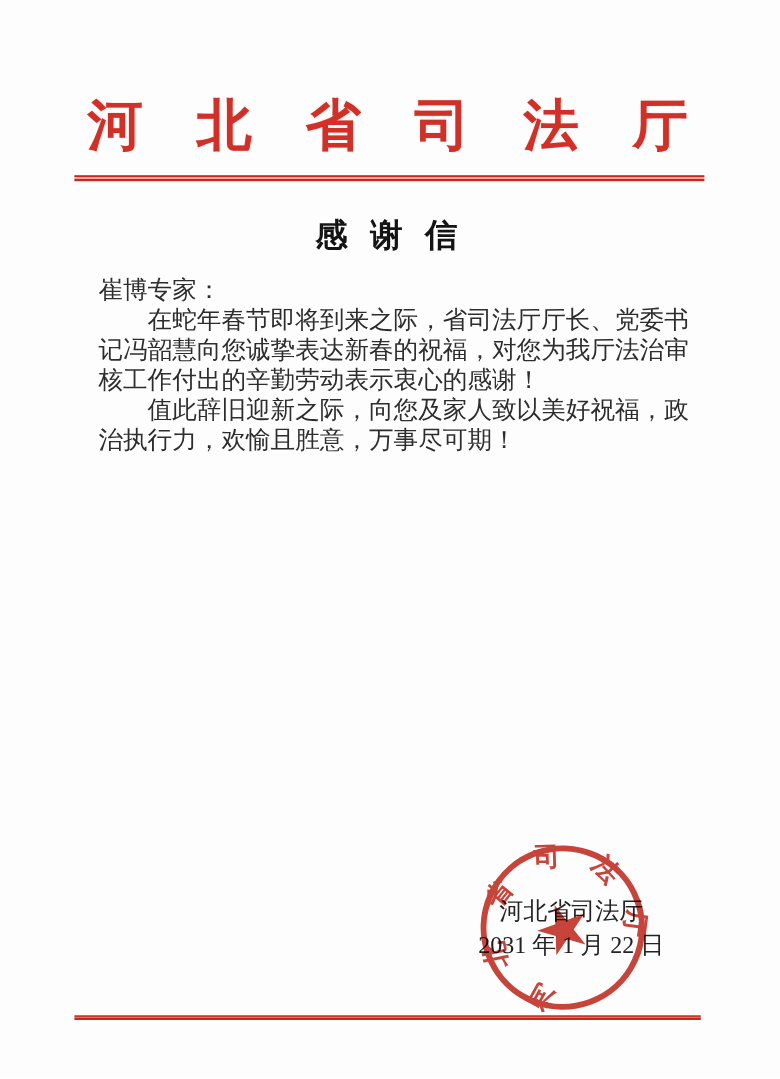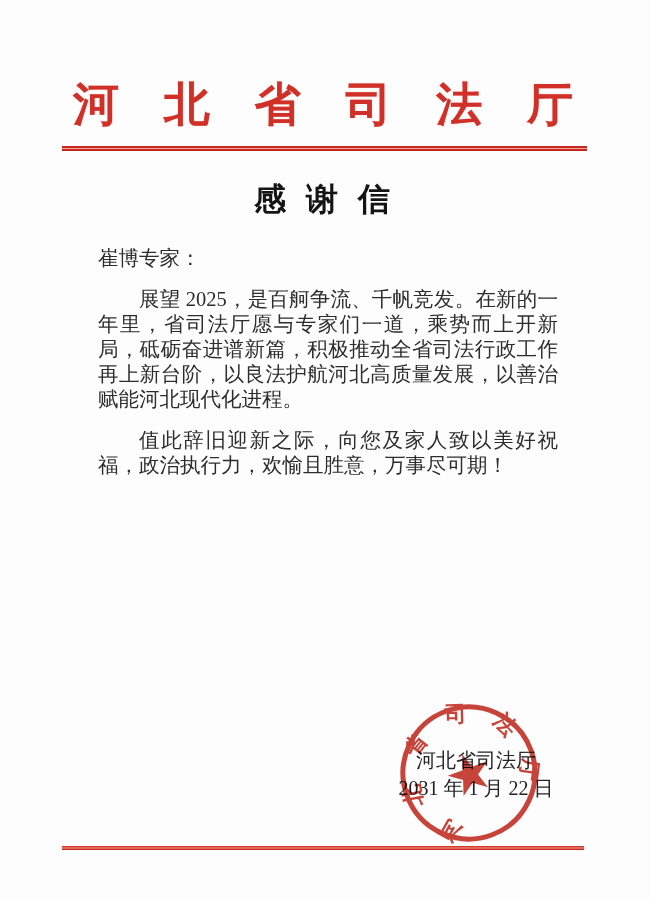--- a/index.html
+++ b/index.html
@@ -35,37 +35,37 @@
     height: 5px;
     background: linear-gradient(to bottom, #c5281c 0 1.5px, #f0a49b 1.5px 3.2px, #c5281c 3.2px 5px);
   }
   
   .doc-title {
     position: absolute;
     left: 0;
     top: 178px;
     width: 100%;
     text-align: center;
-    font-size: 32px;
+    font-size: 27px;
     font-weight: 700;
     color: #141414;
     letter-spacing: 6px;
   }
   
   .letter-body {
     position: absolute;
     left: 82px;
     top: 230px;
     width: 492px;
     font-size: 20.5px;
     line-height: 25px;
     color: #2d2d2d;
     text-align: justify;
   }
-  .letter-body p { margin: 16px; }
+  .letter-body p { margin: 0; }
   .letter-body p.para { text-indent: 2em; }
   
   .signature {
     position: absolute;
     left: 380px;
     top: 746px;
     width: 192px;
     text-align: center;
     color: #232323;
     font-size: 20px;
@@ -107,21 +107,21 @@
     <span>法</span>
     <span>厅</span>
   </div>
 
   <div class="head-rule"></div>
 
   <div class="doc-title">感 谢 信</div>
 
   <main class="letter-body">
     <p class="salutation">崔博专家：</p>
-    <p class="para">展望 2025，是百舸争流、千帆竞发。在新的一年里，省司法厅愿与专家们一道，乘势而上开新局，砥砺奋进谱新篇，积极推动全省司法行政工作再上新台阶，以良法护航河北高质量发展，以善治赋能河北现代化进程。</p>
+    <p class="para">在蛇年春节即将到来之际，省司法厅厅长、党委书记冯韶慧向您诚挚表达新春的祝福，对您为我厅法治审核工作付出的辛勤劳动表示衷心的感谢！</p>
     <p class="para">值此辞旧迎新之际，向您及家人致以美好祝福，政治执行力，欢愉且胜意，万事尽可期！</p>
   </main>
 
   <div class="signature">
     <div>河北省司法厅</div>
     <div>2031 年 1 月 22 日</div>
   </div>
 
   <div class="seal">
     <svg viewBox="0 0 170 170" xmlns="http://www.w3.org/2000/svg">

